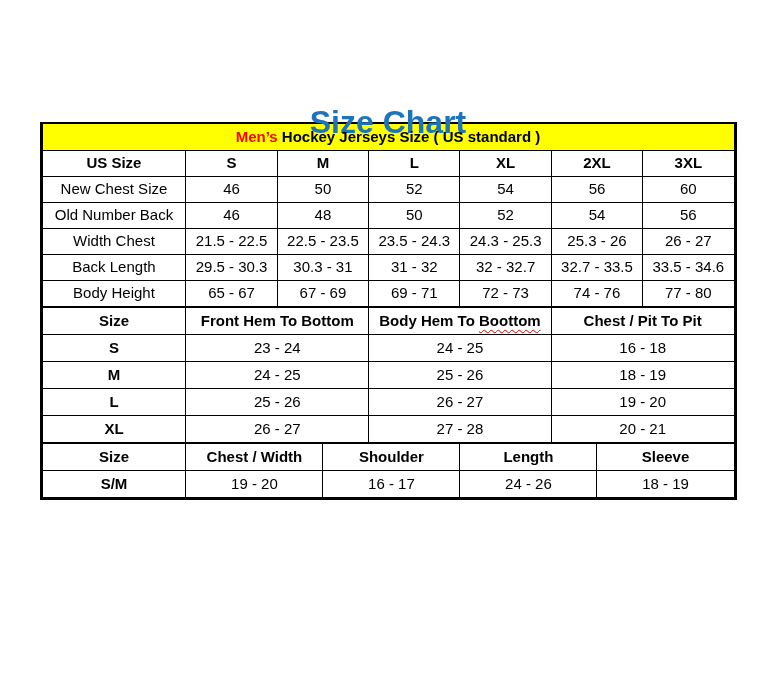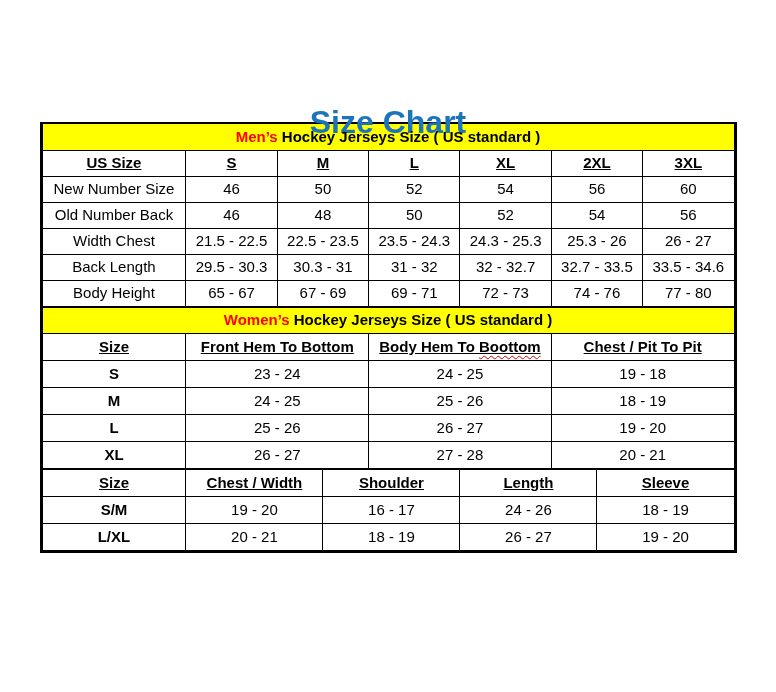--- a/index.html
+++ b/index.html
@@ -35,21 +35,21 @@
     height:26px;line-height:1.15;
     overflow:hidden;white-space:nowrap;
   }
   th.band{
     background:var(--band-yellow);
     height:37px;font-size:16px;font-weight:bold;
     border:2px solid var(--border-black);
   }
   table.size-table:first-child th.band{border-top:none;}
   th.band .accent{color:var(--accent-red);}
-  th.col-h{font-weight:bold;text-decoration:underline;}
+  th.col-h{font-weight:bold;}
   table.wide-rows td,table.wide-rows th.col-h{height:27px;text-align:center;}
   table.bold-first tbody td:first-child{font-weight:bold;}
   td{font-weight:normal;}
   .col-label{width:20.8%;}
   .wavy{
     text-decoration:underline;
     text-decoration-style:wavy;
     text-decoration-color:var(--spellcheck-red);
     text-decoration-thickness:1px;
     text-underline-offset:3px;
@@ -84,21 +84,21 @@
             <th class="col-h">S</th>
             <th class="col-h">M</th>
             <th class="col-h">L</th>
             <th class="col-h">XL</th>
             <th class="col-h">2XL</th>
             <th class="col-h">3XL</th>
           </tr>
       </thead>
       <tbody>
           <tr>
-            <td>New Number Size</td>
+            <td>New Chest Size</td>
             <td>46</td>
             <td>50</td>
             <td>52</td>
             <td>54</td>
             <td>56</td>
             <td>60</td>
           </tr>
           <tr>
             <td>Old Number Back</td>
             <td>46</td>
@@ -140,35 +140,32 @@
 
     <table class="size-table wide-rows bold-first">
       <colgroup>
           <col class="col-label">
           <col>
           <col>
           <col>
         </colgroup>
       <thead>
         <tr>
-          <th class="band" colspan="4"><span class="accent">Women’s</span><span> Hockey Jerseys Size ( US standard )</span></th>
-        </tr>
-        <tr>
             <th class="col-h">Size</th>
             <th class="col-h">Front Hem To Bottom</th>
             <th class="col-h"><span>Body Hem To </span><span class="wavy">Boottom</span></th>
             <th class="col-h">Chest / Pit To Pit</th>
           </tr>
       </thead>
       <tbody>
           <tr>
             <td>S</td>
             <td>23 - 24</td>
             <td>24 - 25</td>
-            <td>19 - 18</td>
+            <td>16 - 18</td>
           </tr>
           <tr>
             <td>M</td>
             <td>24 - 25</td>
             <td>25 - 26</td>
             <td>18 - 19</td>
           </tr>
           <tr>
             <td>L</td>
             <td>25 - 26</td>
@@ -202,24 +199,17 @@
           </tr>
       </thead>
       <tbody>
           <tr>
             <td>S/M</td>
             <td>19 - 20</td>
             <td>16 - 17</td>
             <td>24 - 26</td>
             <td>18 - 19</td>
           </tr>
-          <tr>
-            <td>L/XL</td>
-            <td>20 - 21</td>
-            <td>18 - 19</td>
-            <td>26 - 27</td>
-            <td>19 - 20</td>
-          </tr>
         </tbody>
     </table>
 
   </div>
 </div>
 
 </body></html>

